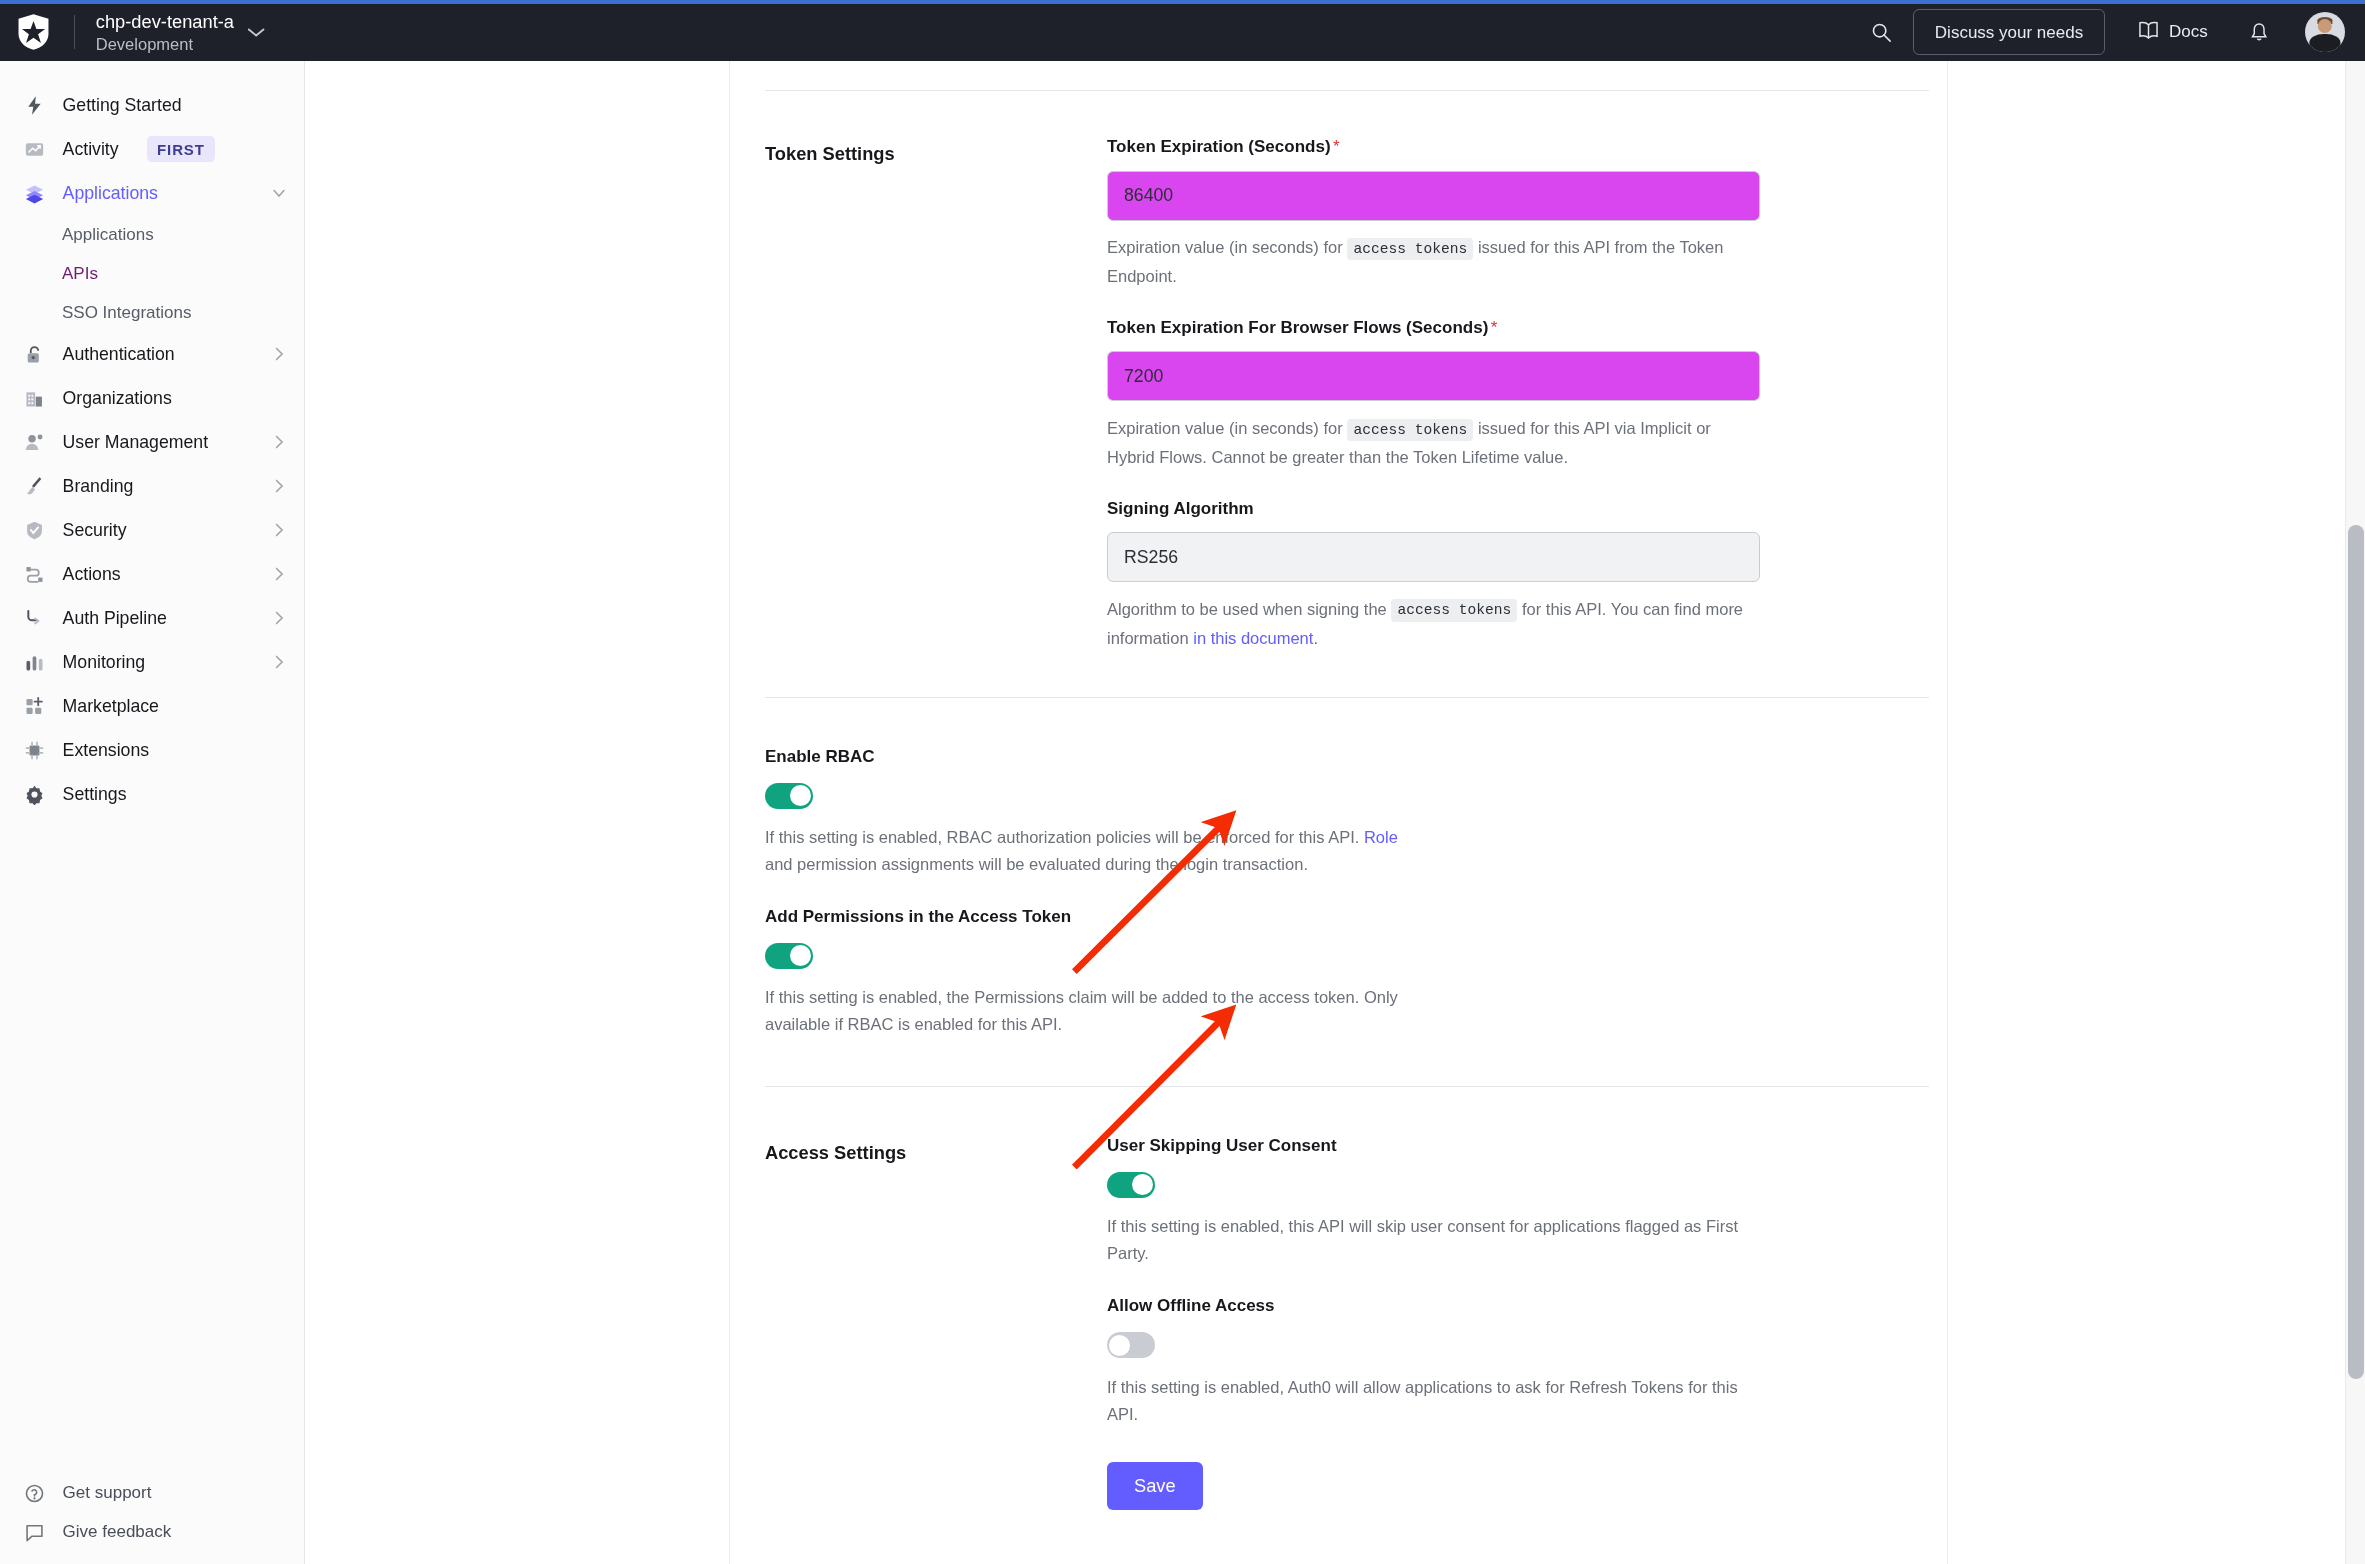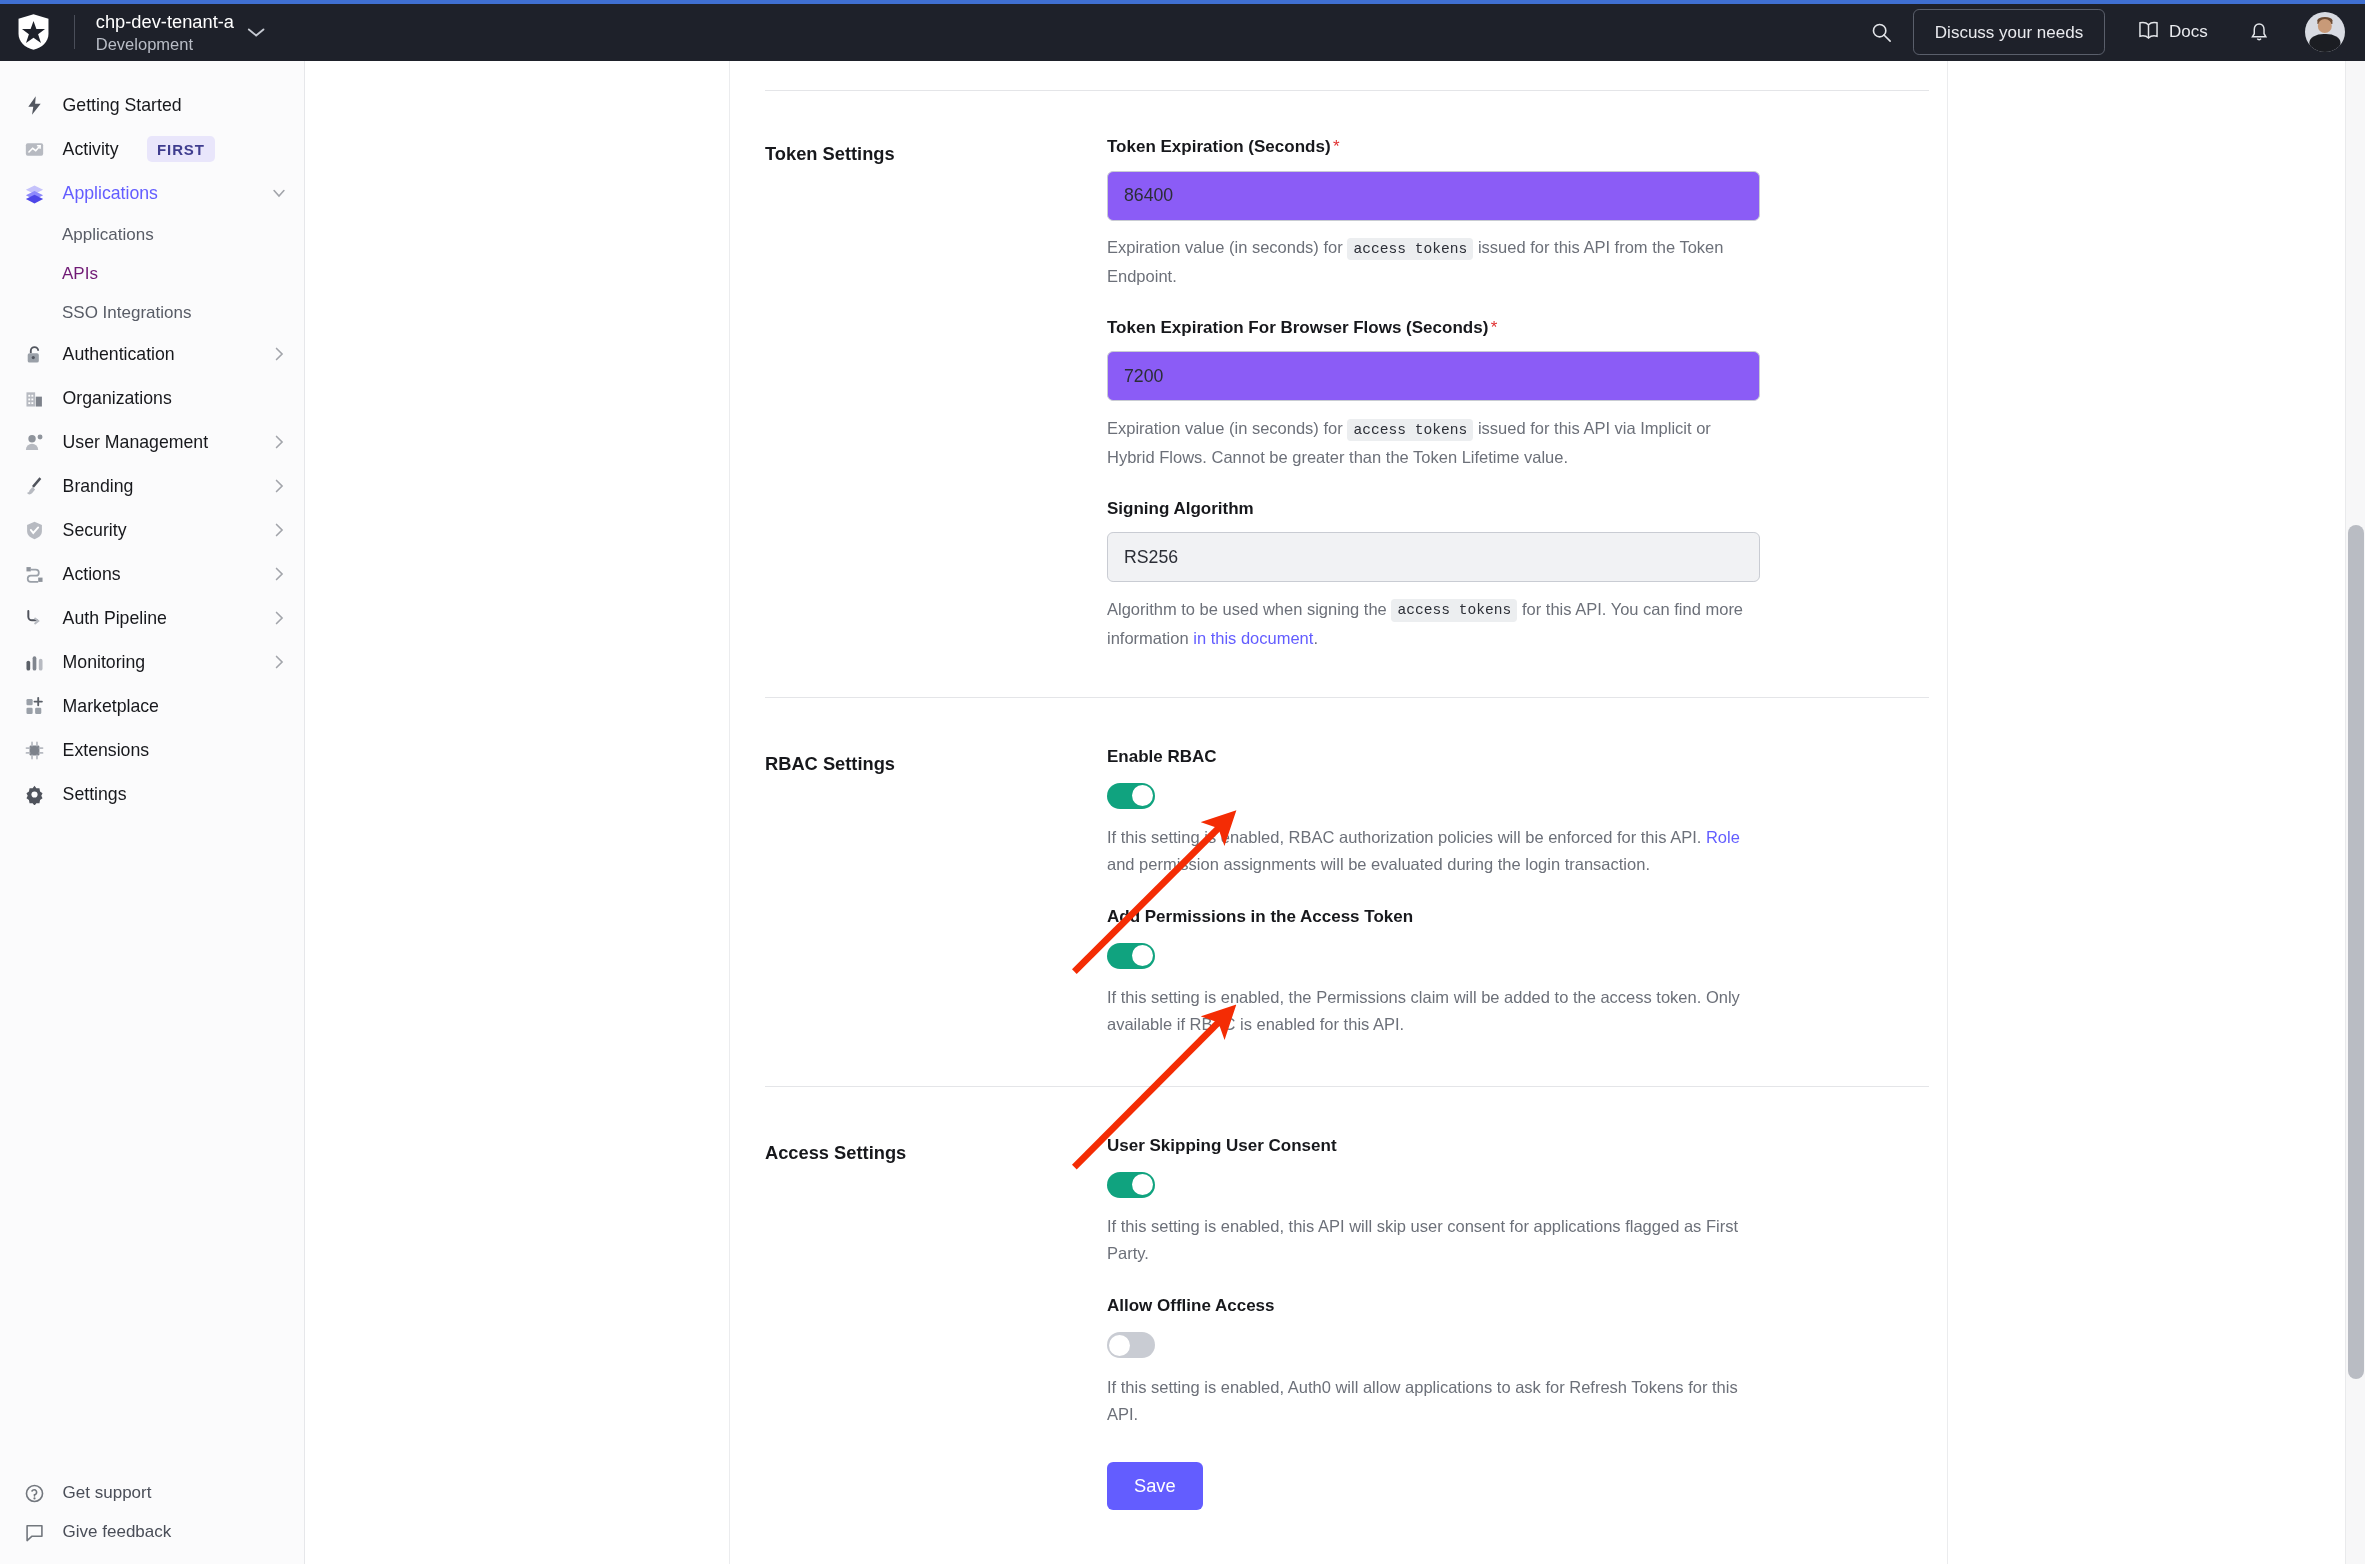--- a/index.html
+++ b/index.html
@@ -120,21 +120,21 @@
   }
   .section-body { flex: 1; max-width: 653px; }
 
   .field-label {
     font-size: 17px; color: #17181c; font-weight: bold; margin-bottom: 13.4px;
   }
   .req { color: #e03131; font-weight: normal; margin-left: 2.4px; }
   .text-input {
     width: 100%; height: 50px; border: 1.2px solid #c9ccd3; border-radius: 6.1px;
     font-size: 17.7px; color: #2b2e36; padding: 0 16px;
-    font-family: "Liberation Sans", sans-serif; background: #8b5cf6;
+    font-family: "Liberation Sans", sans-serif; background: #d946ef;
   }
   .select-input {
     width: 100%; height: 50px; border: 1.2px solid #c9ccd3; border-radius: 6.1px;
     font-size: 17.7px; color: #2b2e36; padding: 0 16px; background: #f1f2f4;
     display: flex; align-items: center;
   }
   .help {
     font-size: 16.5px; line-height: 27px; color: #6c7079; margin-top: 13.4px;
   }
   code.chip {
@@ -512,21 +512,20 @@
           <a class="inline-link">in this document</a><span>.</span>
         </div>
 
       </div>
     </div>
 
     <div style="height:45px"></div>
     <div class="divider"></div>
 
     <div class="section" style="padding-top:49px">
-      <div class="section-title">RBAC Settings</div>
       <div class="section-body">
 
         <div class="field-label">Enable RBAC</div>
         <div class="toggle on"><span class="knob"></span></div>
         <div class="help">
           <span>If this setting is enabled, RBAC authorization policies will be enforced for this API.</span>
           <a class="inline-link">Role</a>
           <span>and permission assignments will be evaluated during the login transaction.</span>
         </div>
 

